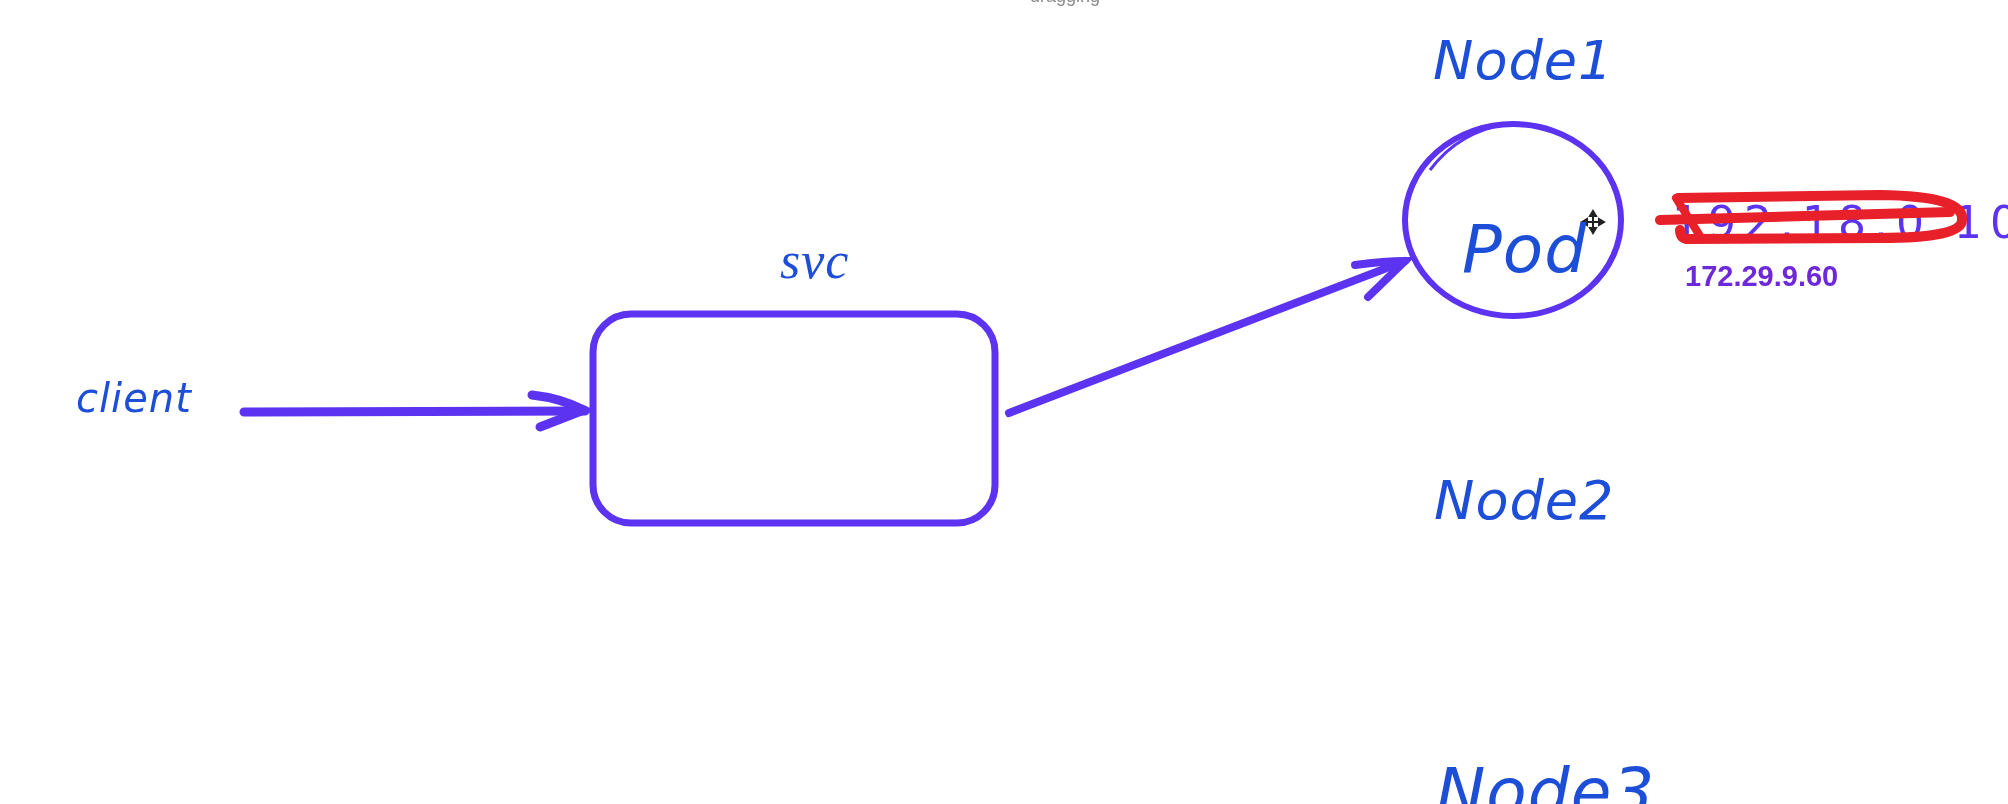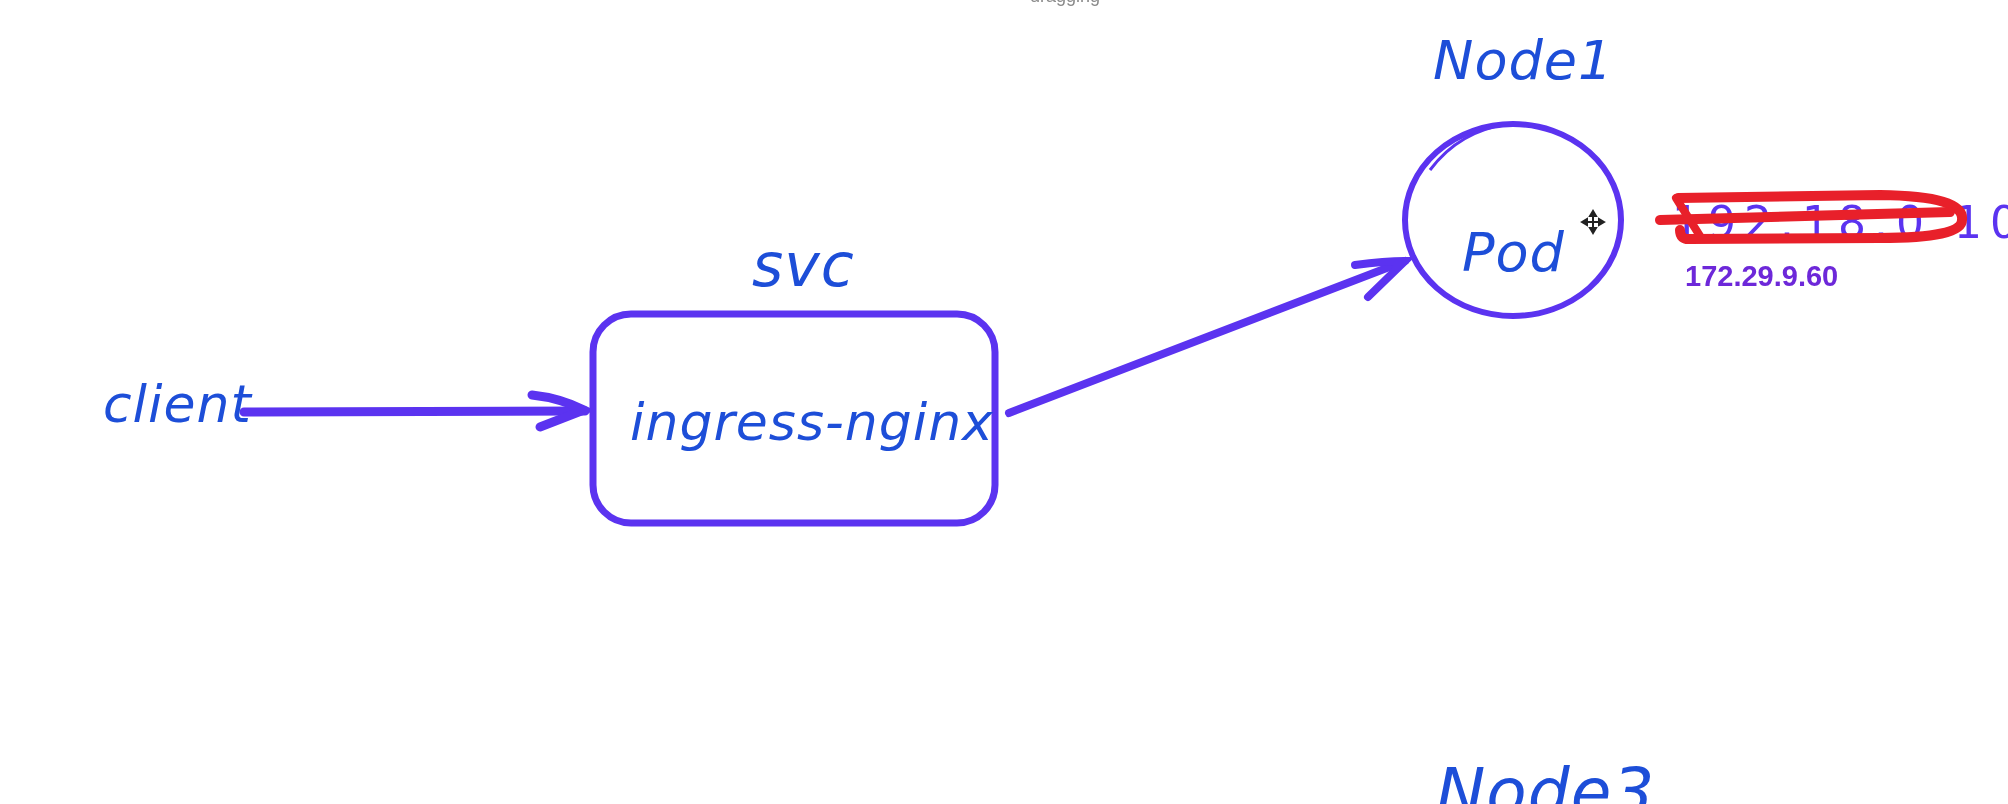--- a/index.html
+++ b/index.html
@@ -45,25 +45,25 @@
     <g transform="translate(1593,222)" stroke="#222" stroke-width="2" fill="#222">
       <line x1="-9" y1="0" x2="9" y2="0"></line>
       <line x1="0" y1="-9" x2="0" y2="9"></line>
       <polygon points="0,-11 -3,-6 3,-6"></polygon>
       <polygon points="0,11 -3,6 3,6"></polygon>
       <polygon points="-11,0 -6,-3 -6,3"></polygon>
       <polygon points="11,0 6,-3 6,3"></polygon>
     </g>
   </svg>
 
-  <div class="lbl hand" style="left:76px; top:378px; font-size:52px;margin-left:27px;">client</div>
+  <div class="lbl hand" style="left:76px; top:378px; font-size:40px;">client</div>
 
-  <div class="lbl hand" style="left:752px; top:235px; font-size:60px;">svc</div>
-  <div class="lbl hand" style="left:630px; top:396px; font-size:52px;">ingress-nginx</div>
+  <div class="lbl hand" style="left:780px; top:235px; font-size:52px;font-family:Liberation Serif, serif;">svc</div>
 
-  <div class="lbl hand" style="left:1462px; top:226px; font-size:54px;">Pod</div>
+  <div class="lbl hand" style="left:1462px; top:217px; font-size:66px;">Pod</div>
 
   <div class="lbl hand" style="left:1433px; top:34px; font-size:54px;">Node1</div>
+  <div class="lbl hand" style="left:1434px; top:474px; font-size:54px;">Node2</div>
   <div class="lbl hand" style="left:1436px; top:720px; font-size:66px;margin-top:40px;">Node3</div>
 
   <div class="lbl red" style="left:1685px; top:262px; font-size:29px;">172.29.9.60</div>
 
 </div>
 
 </body></html>

